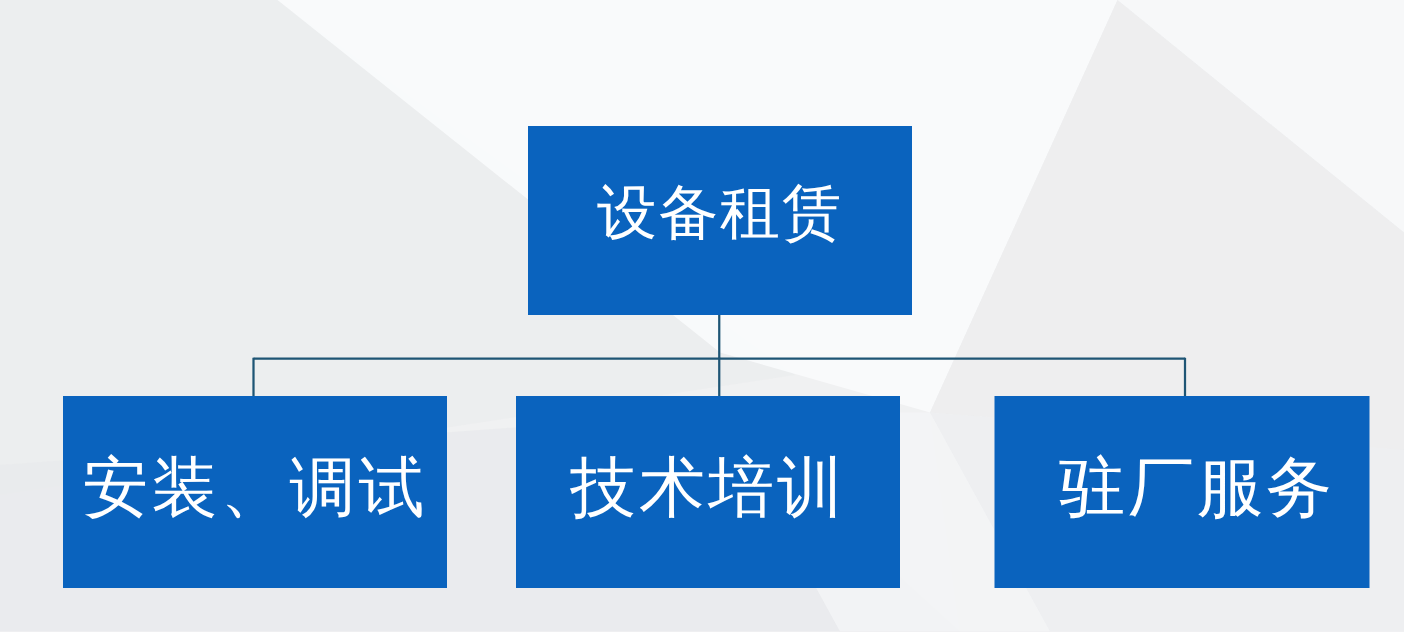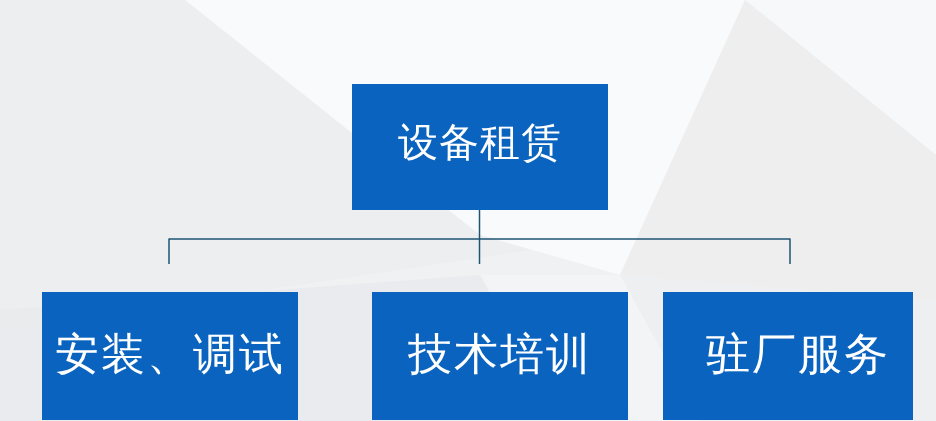--- a/index.html
+++ b/index.html
@@ -47,24 +47,23 @@
     font-size:40px;
     letter-spacing:1px;
     padding-bottom:10px;
   }
   .node-child{
     top:264px;
     height:128px;
     font-size:44px;
     letter-spacing:2px;
     padding-bottom:4px;
-    margin-top:28px;
   }
   .node-child-1{left:42px;width:256px;}
-  .node-child-2{left:372px;width:256px;}
+  .node-child-2{left:344px;width:256px;}
   .node-child-3{left:663px;width:250px;padding-left:20px;}
 </style>
 </head>
 <body>
 
 <div class="stage">
 
   <svg class="bg-svg" viewBox="0 0 936 421" preserveAspectRatio="none" aria-hidden="true">
     <rect x="0" y="0" width="936" height="421" fill="#f0f1f2"></rect>
     <polygon points="0,0 185,0 530,250 0,330" fill="#ebecee" opacity="0.75"></polygon>

